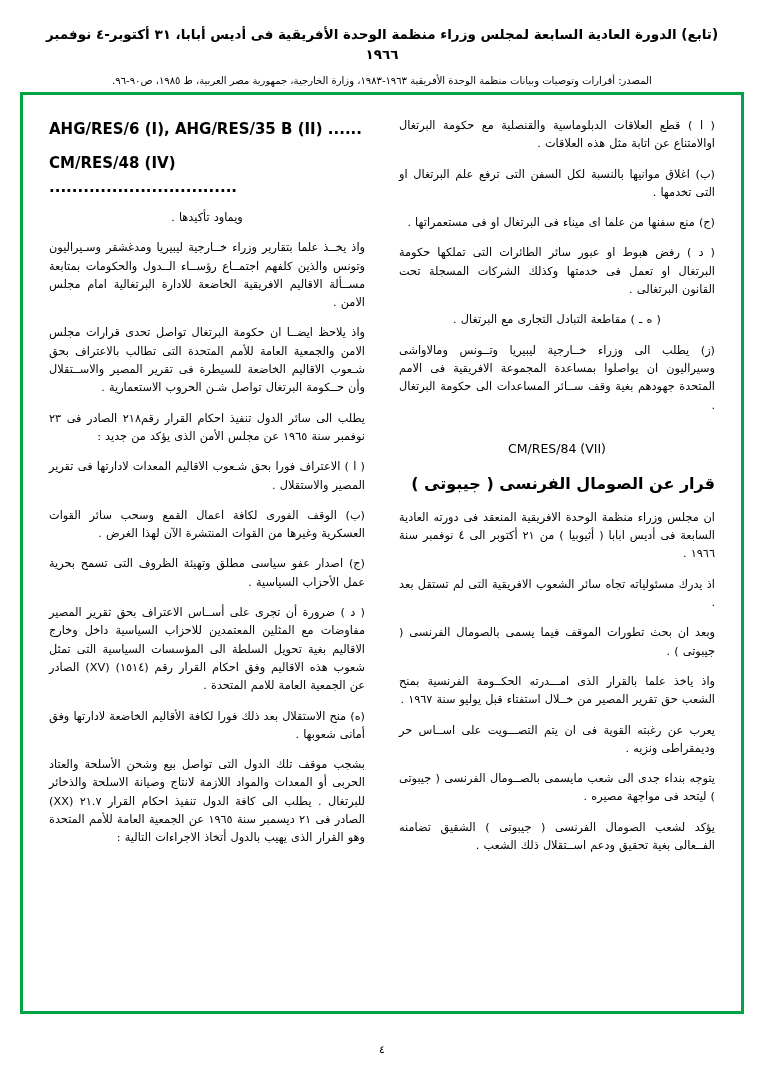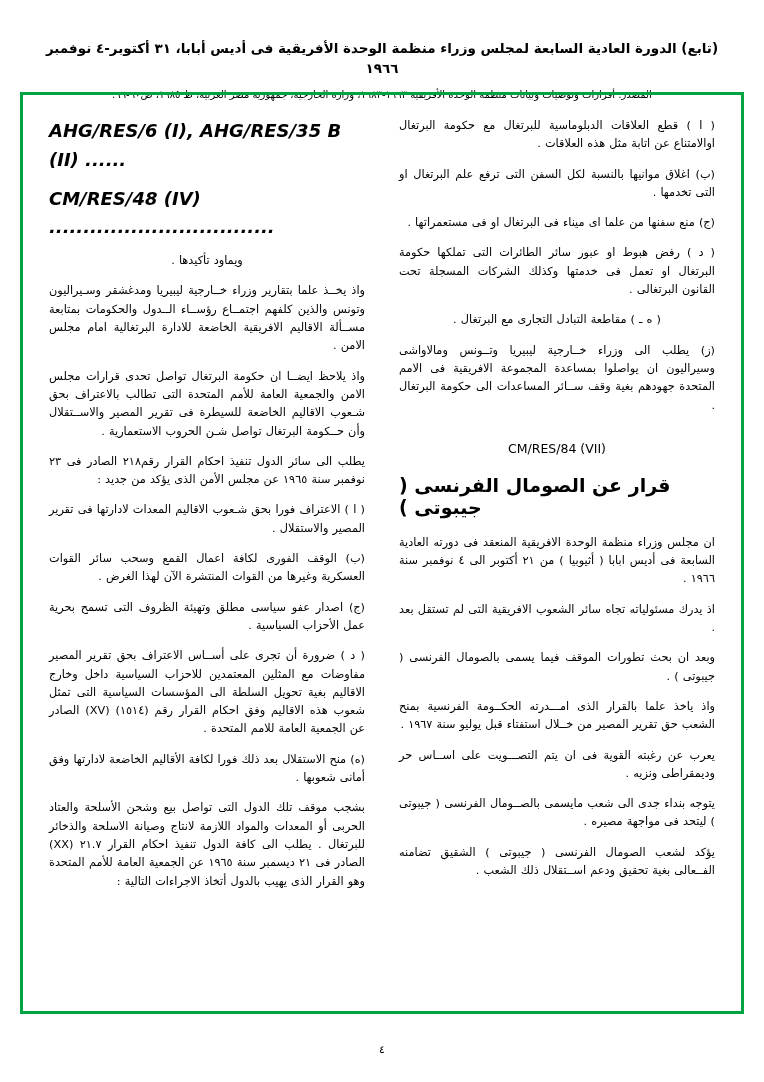--- a/index.html
+++ b/index.html
@@ -16,21 +16,21 @@
   }
   .page {
     position: relative;
     width: 764px;
     height: 1082px;
     box-sizing: border-box;
     padding: 0;
   }
   .header {
     text-align: center;
-    padding: 38px 40px 0 40px;
+    padding: 24px 40px 0 40px;
   }
   .header-title {
     font-size: 13.5px;
     font-weight: bold;
     line-height: 1.5;
     letter-spacing: 0px;
   }
   .header-source {
     font-size: 10px;
     font-weight: normal;
@@ -68,44 +68,43 @@
     line-height: 1.62;
     text-align: justify;
     text-align-last: right;
     word-spacing: 0.5px;
   }
   p.para.last-center {
     text-align-last: center;
   }
   p.code {
     margin: 0 0 10px 0;
-    font-size: 18px;
+    font-size: 15px;
     line-height: 1.6;
     text-align: right;
     direction: ltr;
     unicode-bidi: plaintext;
     font-weight: bold;
-    font-style: italic;
   }
   p.code.ltrline {
     direction: ltr;
     text-align: left;
   }
   p.resnum {
     margin: 26px 0 18px 0;
     font-size: 12.5px;
     direction: ltr;
     text-align: center;
     font-weight: normal;
   }
   h2.subtitle {
     margin: 0 0 16px 0;
-    font-size: 19px;
+    font-size: 16px;
     font-weight: bold;
-    text-align: left;
+    text-align: right;
   }
   .page-number {
     position: absolute;
     bottom: 26px;
     left: 0;
     right: 0;
     text-align: center;
     font-size: 11px;
   }
 </style>
@@ -116,21 +115,21 @@
 
   <div class="header">
     <div class="header-title">(تابع) الدورة العادية السابعة لمجلس وزراء منظمة الوحدة الأفريقية فى أديس أبابا، ٣١ أكتوبر-٤ نوفمبر ١٩٦٦</div>
     <div class="header-source">المصدر: أقرارات وتوصيات وبيانات منظمة الوحدة الأفريقية ١٩٦٣-١٩٨٣، وزارة الخارجية، جمهورية مصر العربية، ط ١٩٨٥، ص٩٠-٩٦.</div>
   </div>
 
   <div class="frame">
     <div class="columns">
 
       <div class="col">
-        <p class="para">( ا ) قطع العلاقات الدبلوماسية للبرتغال مع حكومة البرتغال اوالامتناع عن اتابة مثل هذه العلاقات .</p>
+        <p class="para">( ا ) قطع العلاقات الدبلوماسية والقنصلية مع حكومة البرتغال اوالامتناع عن اتابة مثل هذه العلاقات .</p>
         <p class="para">(ب) اغلاق موانيها بالنسبة لكل السفن التى ترفع علم البرتغال او التى تخدمها .</p>
         <p class="para">(ج) منع سفنها من علما اى ميناء فى البرتغال او فى مستعمراتها .</p>
         <p class="para">( د ) رفض هبوط او عبور سائر الطائرات التى تملكها حكومة البرتغال او تعمل فى خدمتها وكذلك الشركات المسجلة تحت القانون البرتغالى .</p>
         <p class="para last-center">( ه ـ ) مقاطعة التبادل التجارى مع البرتغال .</p>
         <p class="para">(ز) يطلب الى وزراء خــارجية ليبيريا وتــونس ومالاواشى وسيراليون ان يواصلوا بمساعدة المجموعة الافريقية فى الامم المتحدة جهودهم بغية وقف ســائر المساعدات الى حكومة البرتغال .</p>
 
         <p class="resnum">CM/RES/84  (VII)</p>
         <h2 class="subtitle">قرار عن الصومال الفرنسى ( جيبوتى )</h2>
 
         <p class="para">ان مجلس وزراء منظمة الوحدة الافريقية المنعقد فى دورته العادية السابعة فى أديس ابابا ( أثيوبيا ) من ٢١ أكتوبر الى ٤ نوفمبر سنة ١٩٦٦ .</p>

